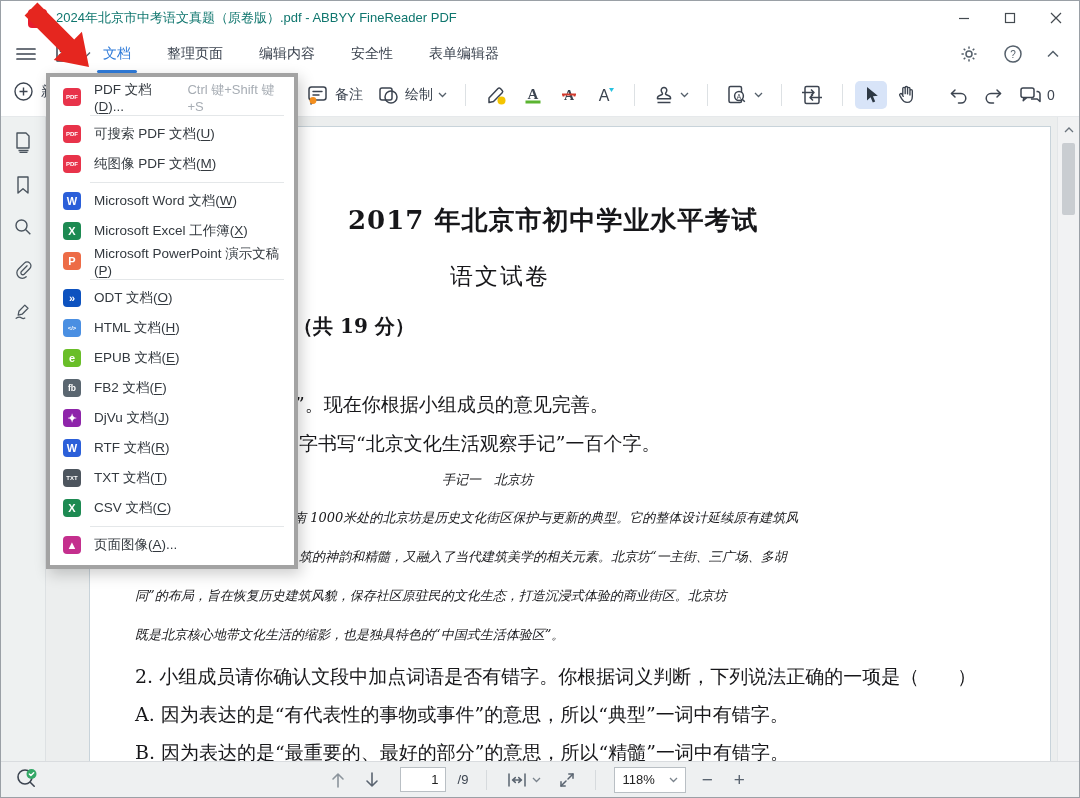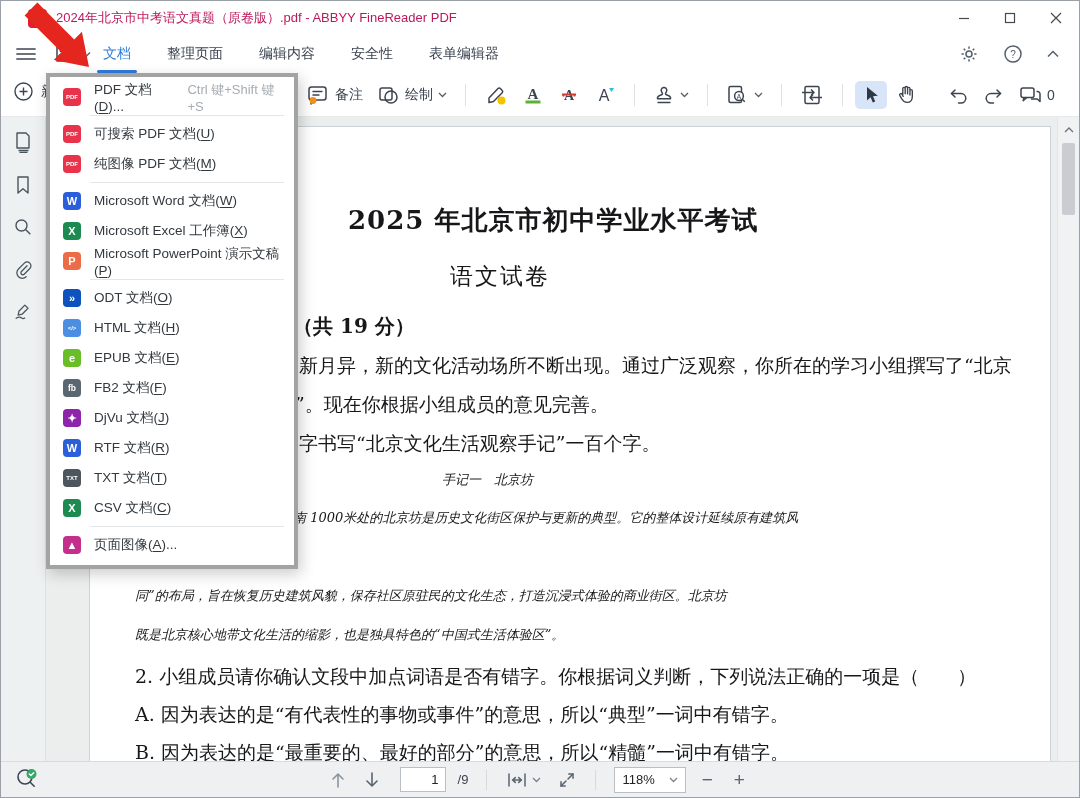--- a/index.html
+++ b/index.html
@@ -4,21 +4,21 @@
 <style>
   * { margin:0; padding:0; box-sizing:border-box; }
   html,body { width:1080px; height:798px; overflow:hidden; }
   body { font-family:"Liberation Sans", sans-serif; background:#fff; color:#2b323a; }
   .app { position:relative; width:1080px; height:798px; border:1px solid #9aa0a6; background:#fff; }
 
   
   .titlebar { position:absolute; left:0; top:0; width:100%; height:34px; background:#fff; display:flex; align-items:center; }
   .logo { width:19px; height:19px; border-radius:4px; background:#e81b2d; margin-left:27px; position:relative; flex:0 0 auto; }
   .logo:before { content:""; position:absolute; left:3px; top:4px; width:10px; height:10px; border:2.2px solid #fff; border-radius:50%; border-left-color:transparent; transform:rotate(-40deg); }
-  .win-title { font-size:13px; color:#be185d; margin-left:9px; white-space:nowrap; }
+  .win-title { font-size:13px; color:#0f766e; margin-left:9px; white-space:nowrap; }
   .win-controls { margin-left:auto; display:flex; align-items:center; height:100%; }
   .win-btn { width:46px; height:100%; display:flex; align-items:center; justify-content:center; font-size:13px; color:#444a50; cursor:default; }
   .win-btn svg { display:block; }
 
   
   .tabbar { position:absolute; left:0; top:34px; width:100%; height:38px; background:#fff; display:flex; align-items:center; }
   .icon-btn { display:flex; align-items:center; justify-content:center; color:#55606b; }
   .hamburger { margin-left:12px; width:26px; }
   .save-group { display:flex; align-items:center; margin-left:14px; }
   .tabs { display:flex; align-items:center; margin-left:10px; gap:32px; }
@@ -293,28 +293,28 @@
       </div>
       <div class="icon-btn">
         <svg width="20" height="20" viewBox="0 0 22 22" fill="none" stroke="#4a545e" stroke-width="1.4" stroke-linecap="round" stroke-linejoin="round">
             <path d="M13 4.5l3.5 3.5-6.5 6.5-4.3 1 .8-4.2z"></path>
             <path d="M3.5 19c2.5-1.8 4.5-1.5 6-.3 1 .8 2.5.8 3.5.1"></path>
           </svg>
       </div>
     </div>
     <div class="docarea">
       <div class="page">
-          <div class="line l-title" style="left: 258px; top: 76px;">2025 年北京市初中学业水平考试</div>
+          <div class="line l-title" style="left: 258px; top: 76px;">2017 年北京市初中学业水平考试</div>
           <div class="line l-title2" style="left: 360px; top: 134px;">语文试卷</div>
           <div class="line l-bold" style="left: 203px; top: 186px;">（共 19 分）</div>
-          <div class="line l-body" style="left: 209px; top: 226px;">新月异，新的文化活动场所不断出现。通过广泛观察，你所在的学习小组撰写了“北京</div>
           <div class="line l-body" style="left: 205px; top: 265px;">”。现在你根据小组成员的意见完善。</div>
           <div class="line l-body" style="left: 209px; top: 304px;">字书写“北京文化生活观察手记”一百个字。</div>
           <div class="line l-kai" style="left: 352px; top: 344px;">手记一　北京坊</div>
           <div class="line l-kai" style="left: 203px; top: 382px;">南 1000米处的北京坊是历史文化街区保护与更新的典型。它的整体设计延续原有建筑风</div>
+          <div class="line l-kai" style="left: 209px; top: 421px;">筑的神韵和精髓，又融入了当代建筑美学的相关元素。北京坊“一主街、三广场、多胡</div>
           <div class="line l-kai" style="left: 45px; top: 460px;">同”的布局，旨在恢复历史建筑风貌，保存社区原驻民的文化生态，打造沉浸式体验的商业街区。北京坊</div>
           <div class="line l-kai" style="left: 45px; top: 499px;">既是北京核心地带文化生活的缩影，也是独具特色的“中国式生活体验区”。</div>
           <div class="line l-body" style="left: 45px; top: 537px;">2. 小组成员请你确认文段中加点词语是否有错字。你根据词义判断，下列说法正确的一项是（　　）</div>
           <div class="line l-body" style="left: 45px; top: 575px;">A. 因为表达的是“有代表性的事物或事件”的意思，所以“典型”一词中有错字。</div>
           <div class="line l-body" style="left: 45px; top: 613px;">B. 因为表达的是“最重要的、最好的部分”的意思，所以“精髓”一词中有错字。</div>
         </div>
       <div class="scrollbar">
         <div class="sb-up">
           <svg width="10" height="6" viewBox="0 0 10 6">
               <polyline points="1,5 5,1 9,5" fill="none" stroke="#6b747d" stroke-width="1.3"></polyline>

